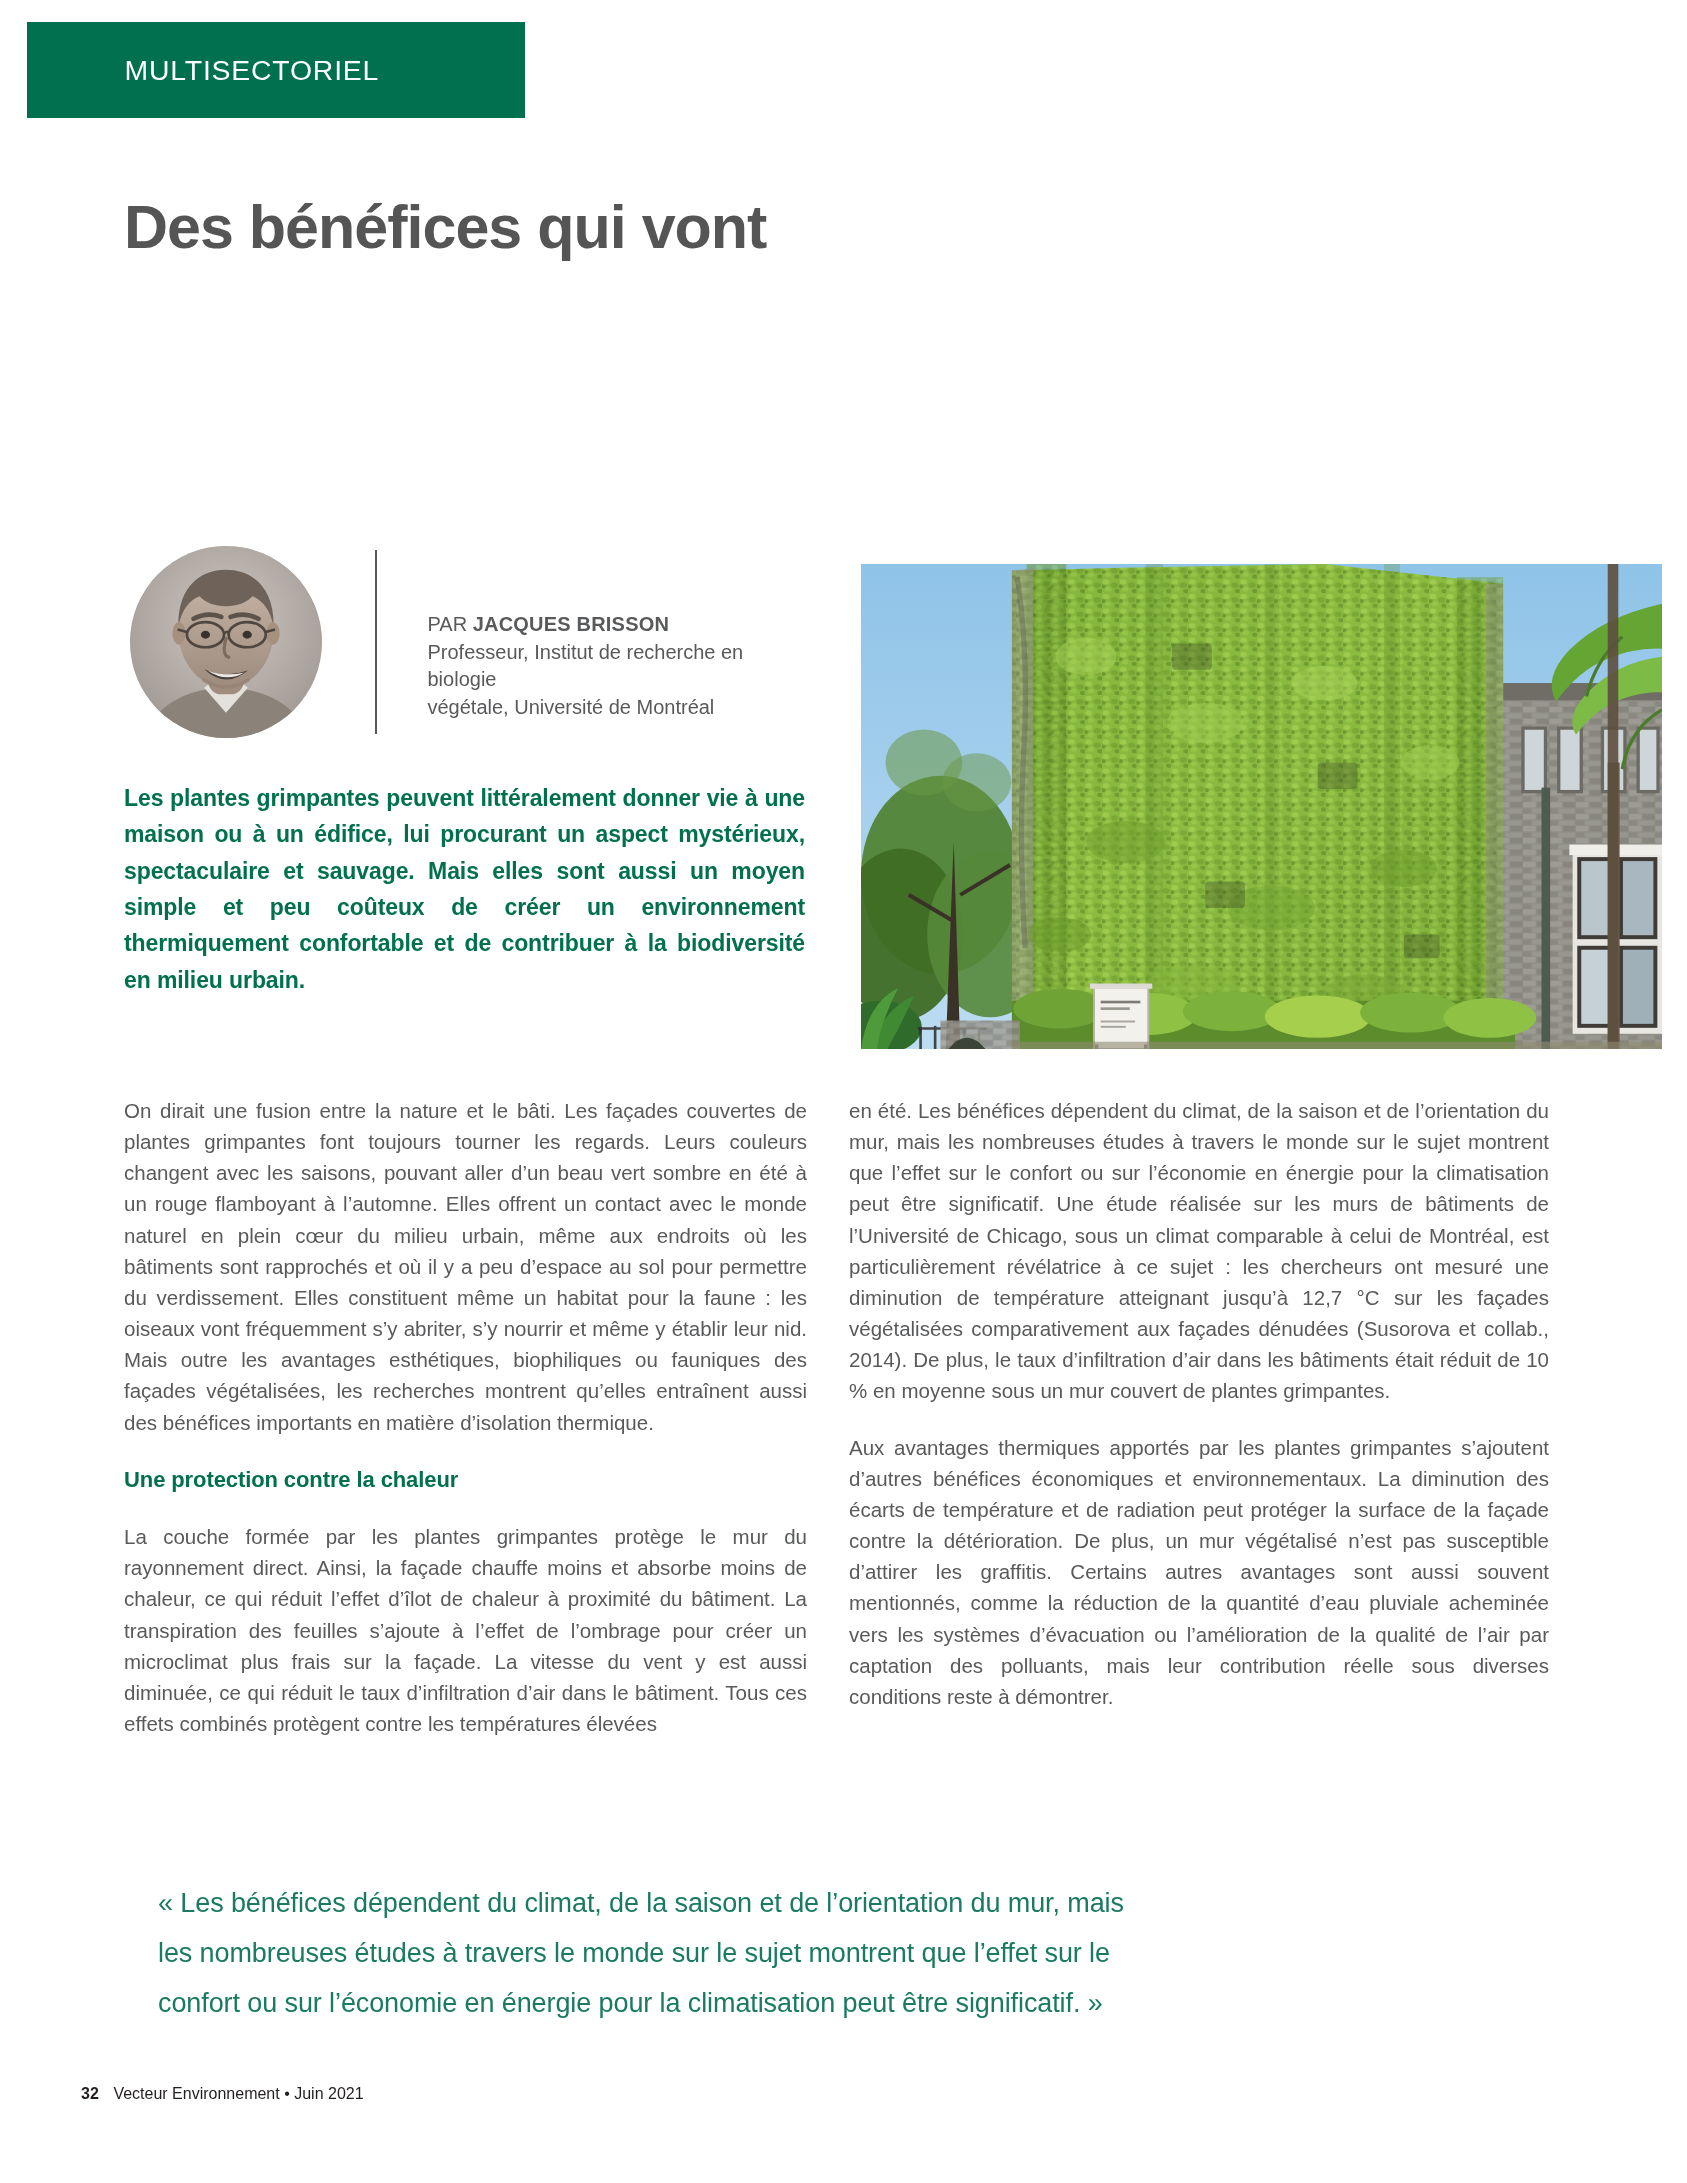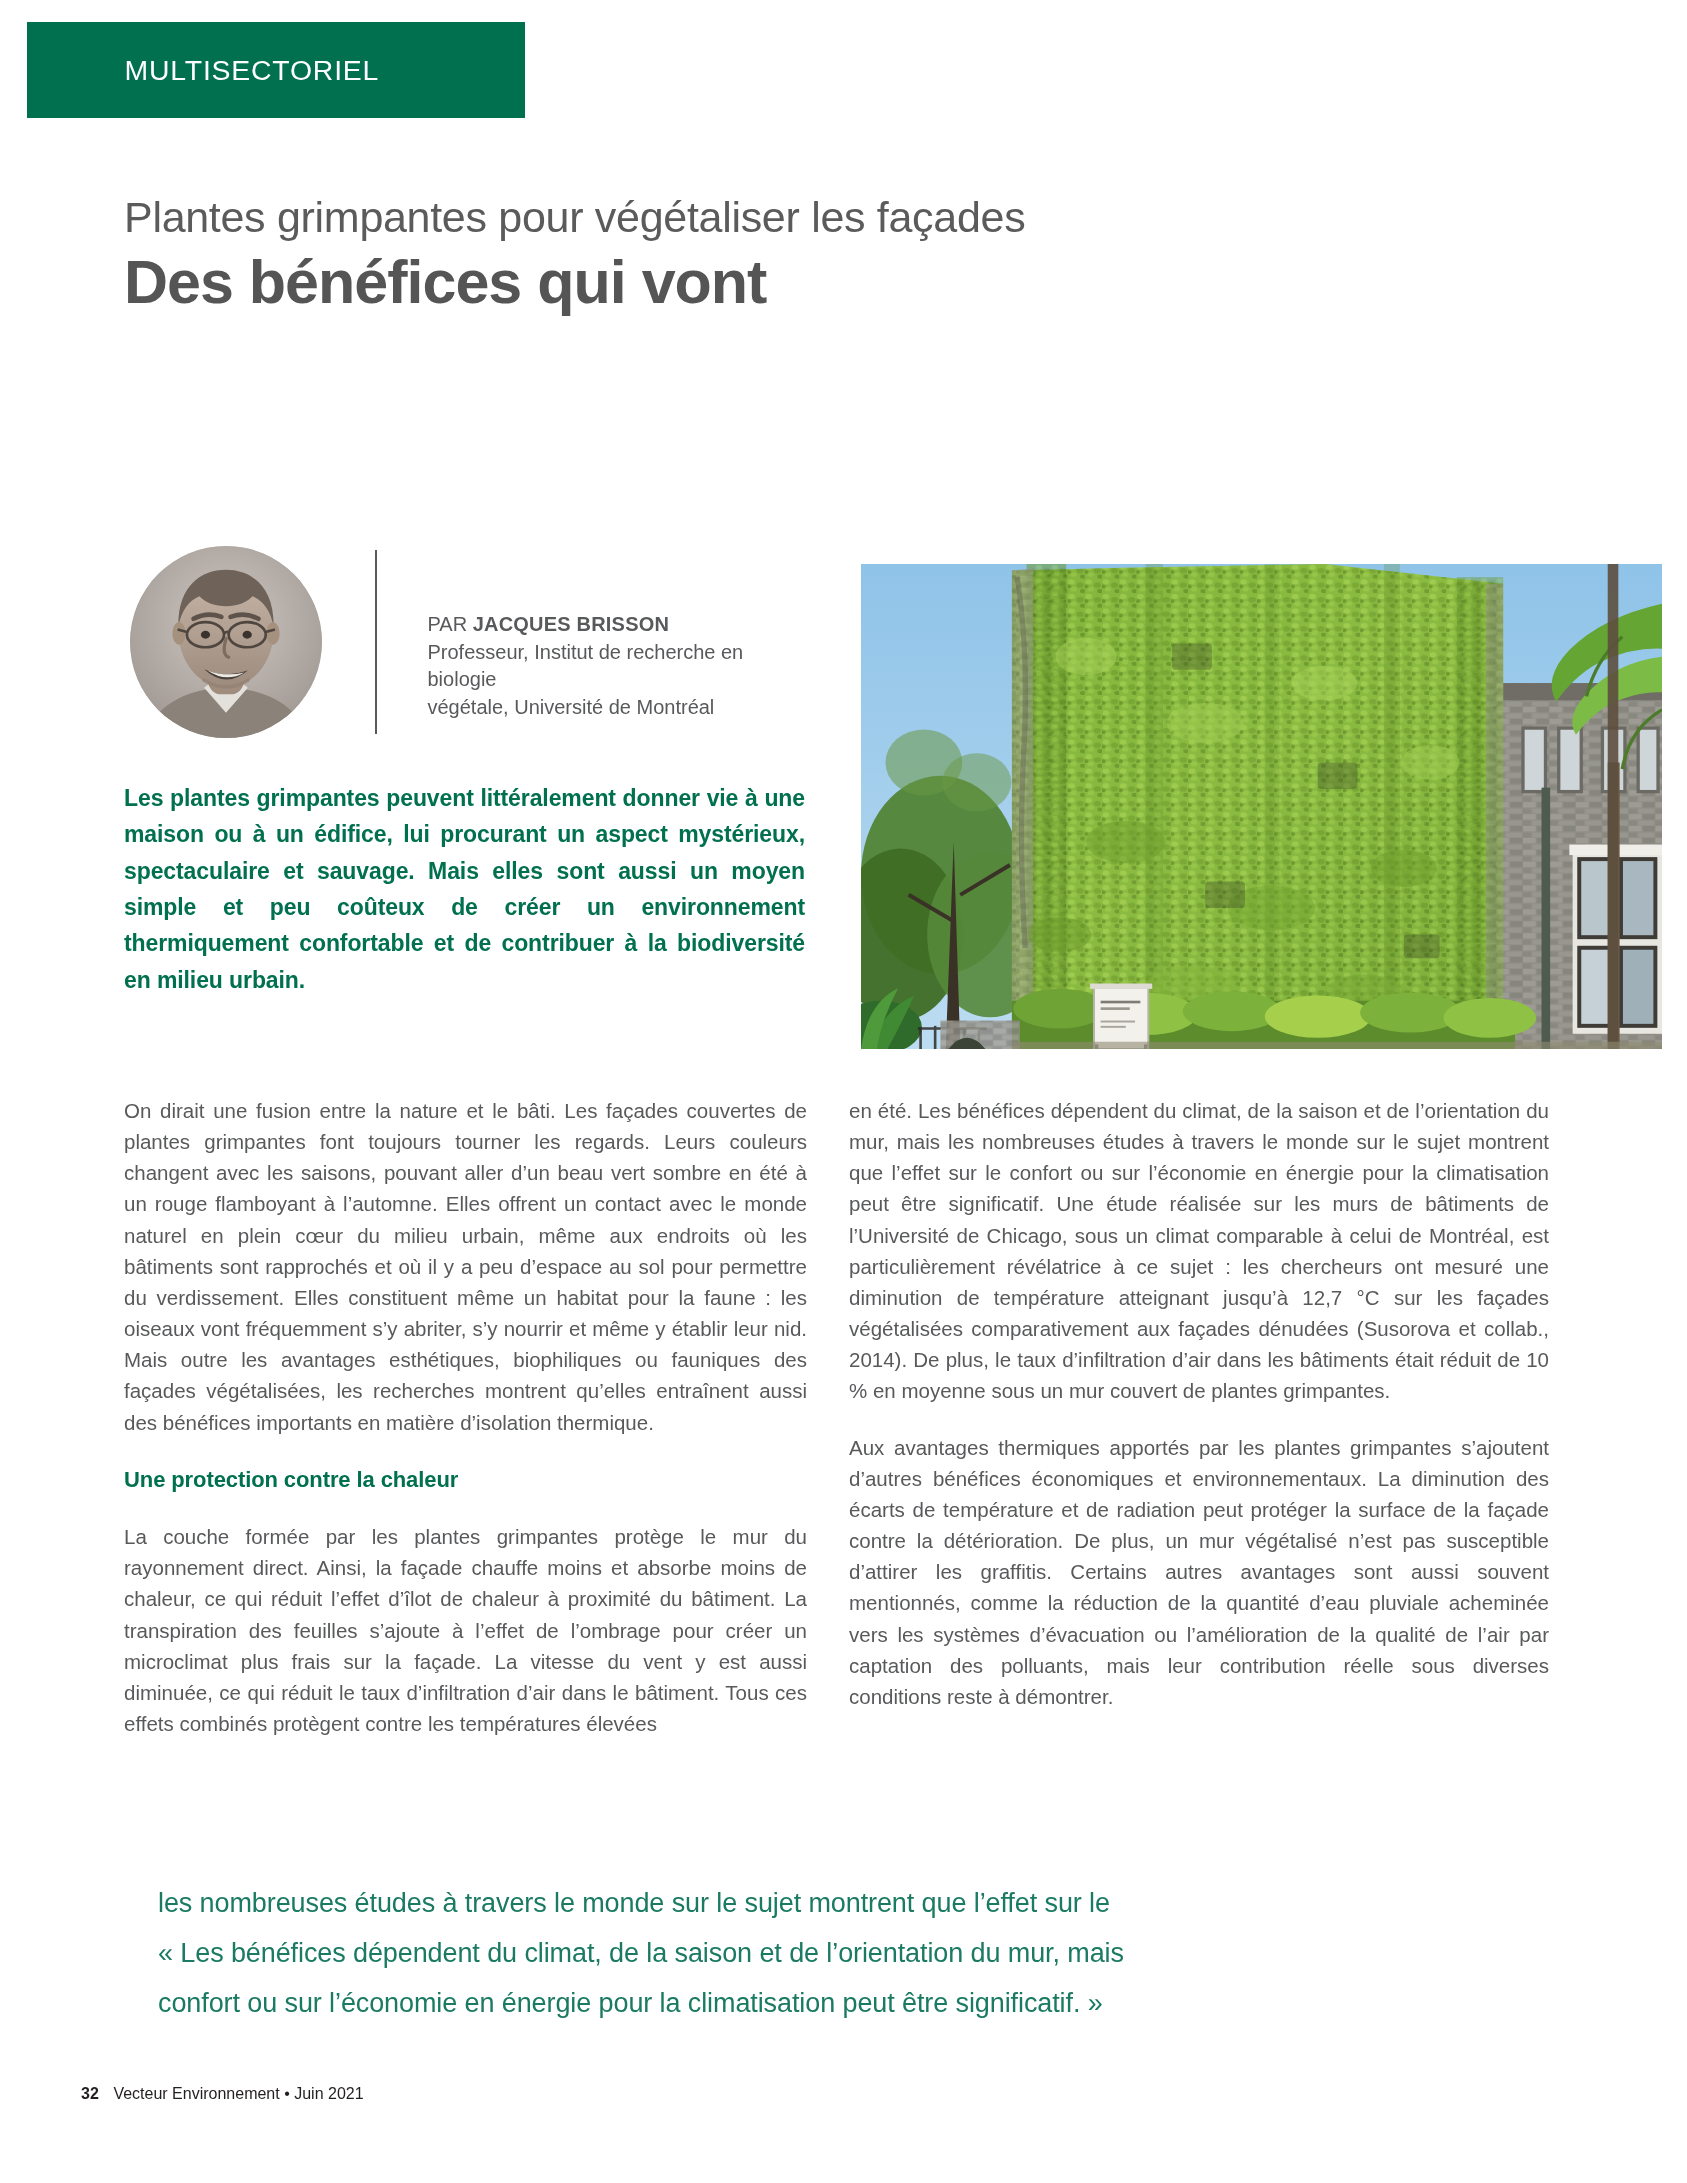--- a/index.html
+++ b/index.html
@@ -177,21 +177,20 @@
   .footer-source { font-weight: 400; }
 </style>
 </head>
 <body>
 
 <div class="section-banner">
   <span class="section-banner-label">MULTISECTORIEL</span>
 </div>
 
 <div class="title-block">
-  <div class="kicker">Plantes grimpantes pour végétaliser les façades</div>
   <h1 class="headline">
     <span class="headline-line">Des bénéfices qui vont</span>
   </h1>
 </div>
 
 <div class="byline">
   <div class="avatar">
     <svg viewBox="0 0 290 290" preserveAspectRatio="xMidYMid slice" aria-hidden="true">
       <defs>
         <clipPath id="avClip">
@@ -428,22 +427,22 @@
   <p class="subhead">Une protection contre la chaleur</p>
   <p>La couche formée par les plantes grimpantes protège le mur du rayonnement direct. Ainsi, la façade chauffe moins et absorbe moins de chaleur, ce qui réduit l’effet d’îlot de chaleur à proximité du bâtiment. La transpiration des feuilles s’ajoute à l’effet de l’ombrage pour créer un microclimat plus frais sur la façade. La vitesse du vent y est aussi diminuée, ce qui réduit le taux d’infiltration d’air dans le bâtiment. Tous ces effets combinés protègent contre les températures élevées</p>
 </div>
 
 <div class="col col-right">
   <p>en été. Les bénéfices dépendent du climat, de la saison et de l’orientation du mur, mais les nombreuses études à travers le monde sur le sujet montrent que l’effet sur le confort ou sur l’économie en énergie pour la climatisation peut être significatif. Une étude réalisée sur les murs de bâtiments de l’Université de Chicago, sous un climat comparable à celui de Montréal, est particulièrement révélatrice à ce sujet : les chercheurs ont mesuré une diminution de température atteignant jusqu’à 12,7 °C sur les façades végétalisées comparativement aux façades dénudées (Susorova et collab., 2014). De plus, le taux d’infiltration d’air dans les bâtiments était réduit de 10 % en moyenne sous un mur couvert de plantes grimpantes.</p>
   <p>Aux avantages thermiques apportés par les plantes grimpantes s’ajoutent d’autres bénéfices économiques et environnementaux. La diminution des écarts de température et de radiation peut protéger la surface de la façade contre la détérioration. De plus, un mur végétalisé n’est pas susceptible d’attirer les graffitis. Certains autres avantages sont aussi souvent mentionnés, comme la réduction de la quantité d’eau pluviale acheminée vers les systèmes d’évacuation ou l’amélioration de la qualité de l’air par captation des polluants, mais leur contribution réelle sous diverses conditions reste à démontrer.</p>
 </div>
 
 <blockquote class="pullquote">
+  <span class="pullquote-line">« Les bénéfices dépendent du climat, de la saison et de l’orientation du mur, mais</span>
   <span class="pullquote-line">les nombreuses études à travers le monde sur le sujet montrent que l’effet sur le</span>
-  <span class="pullquote-line">« Les bénéfices dépendent du climat, de la saison et de l’orientation du mur, mais</span>
   <span class="pullquote-line">confort ou sur l’économie en énergie pour la climatisation peut être significatif. »</span>
 </blockquote>
 
 <div class="footer">
   <span class="footer-page">32</span>
   <span class="footer-source">Vecteur Environnement • Juin 2021</span>
 </div>
 
 
 </body></html>

